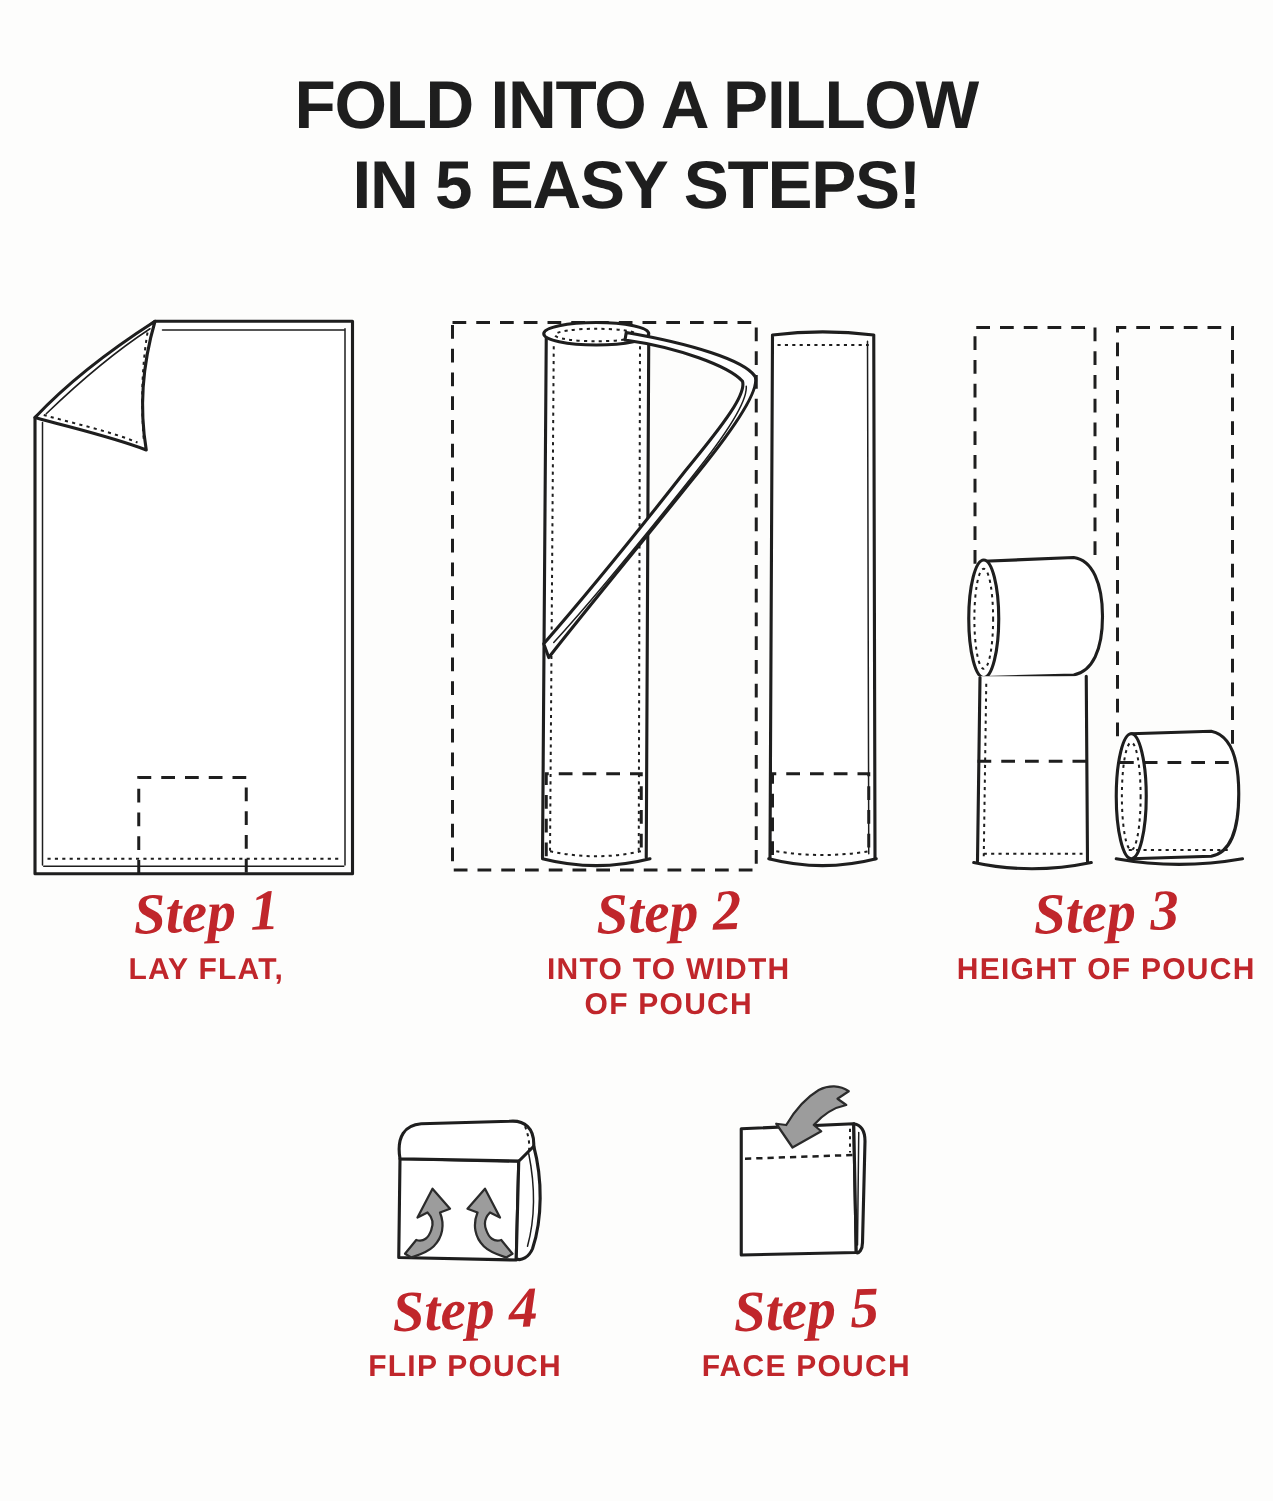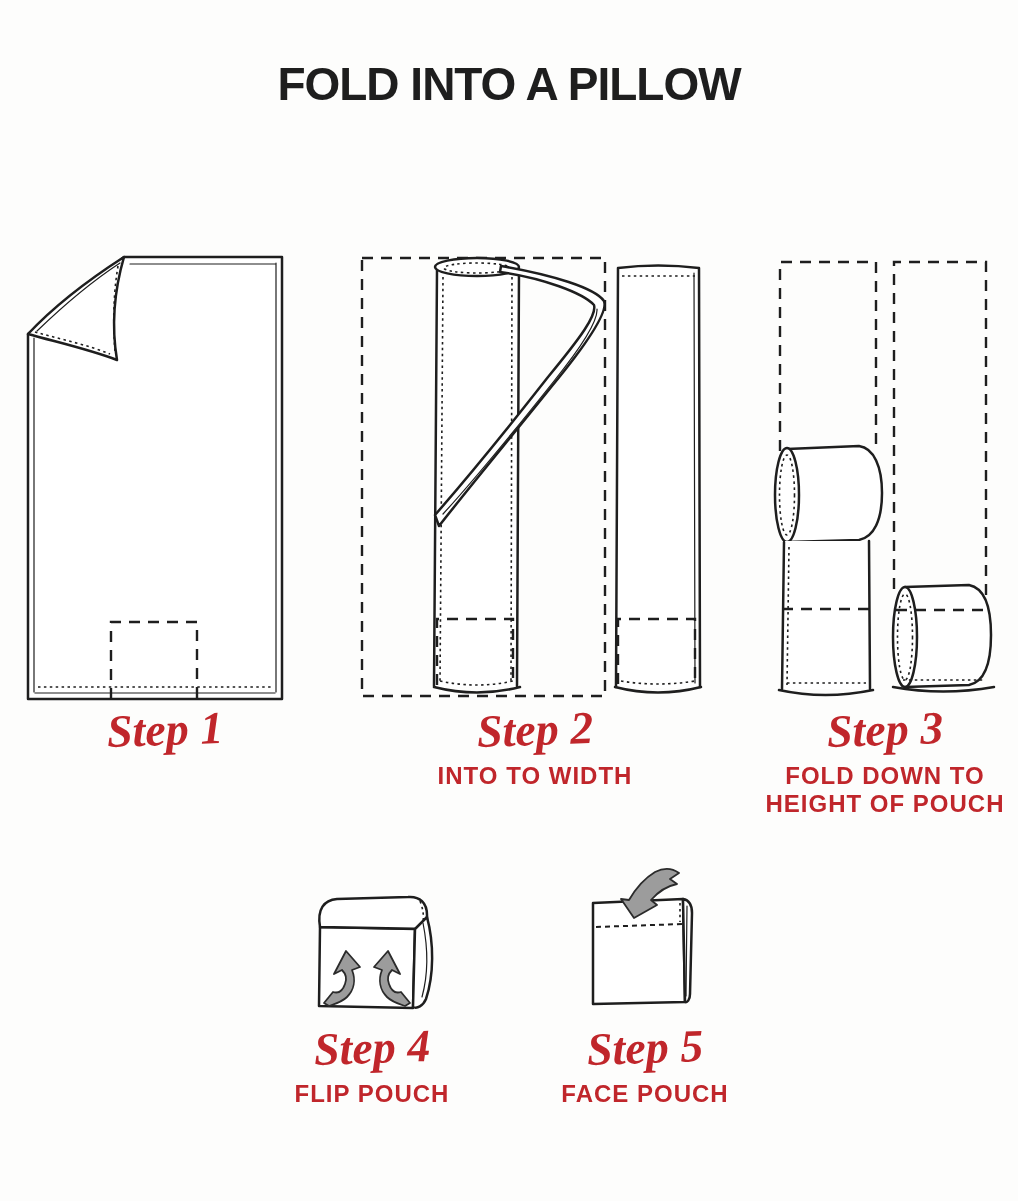--- a/index.html
+++ b/index.html
@@ -13,21 +13,21 @@
   #canvas{
     position:relative;
     width:1018px;height:1201px;
     background:var(--background);
     overflow:hidden;
     font-family:"Liberation Sans",sans-serif;
   }
   .title{
     position:absolute;left:0;top:52px;width:1018px;
     text-align:center;color:var(--ink);
-    font-weight:bold;font-size:46px;line-height:64px;letter-spacing:-1px;
+    font-weight:bold;font-size:54px;line-height:64px;letter-spacing:-1px;
   }
   .fig{position:absolute;}
   .caption{position:absolute;text-align:center;color:var(--accent-red);}
   .step-script{
     font-family:"Liberation Serif","DejaVu Serif",serif;
     font-style:italic;font-weight:bold;
     font-size:46px;line-height:52px;
     transform:rotate(-2deg);
     margin-bottom:6px;
   }
@@ -44,20 +44,21 @@
   .fwn{fill:#fff;stroke:none;}
   .arrow{fill:var(--arrow-gray);stroke:#2b2b2b;stroke-width:1.8;stroke-linejoin:round;}
 </style>
 </head>
 <body>
 
 <div id="canvas">
 
   <div class="title">
     <div>FOLD INTO A PILLOW</div>
+    <div>IN 5 EASY STEPS!</div>
   </div>
 
   <svg class="fig" style="left:18px;top:250px" width="270" height="452" viewBox="0 0 270 452">
     <path class="fw ink2" d="M106,7 L264,7 L264,449 L10,449 L10,84 Z"></path>
     <path class="ink1" d="M112,14 L257,14 M258,13 L258,442 M257,443 L17,443 M16,442 L16,88"></path>
     <path class="fw ink2" d="M106,7 C78,25 40,52 10,84 C38,92 70,99 99,110 C93,74 97,38 106,7 Z"></path>
     <path class="ink1" d="M102,13 C76,30 46,55 19,81"></path>
     <path class="dot" d="M17,82 C42,89 70,95 92,104 M100,16 C95,46 95,75 97,102"></path>
     <path class="dashR" d="M93,449 L93,372 L179,372 L179,449"></path>
     <path class="dot" d="M20,437 L254,437"></path>
@@ -118,30 +119,31 @@
     <path class="fw ink2" d="M33,37 L123,33 L125,136 L33,138 Z"></path>
     <path class="fw ink2" d="M123,33 C129,34 132,39 132,47 L130,128 C130,134 127,137 125,136 L123,33 Z"></path>
     <path class="ink1" d="M127,40 L126,130"></path>
     <path class="stitch" d="M36,61 L122,58"></path>
     <path class="dot" d="M120,37 L120,56"></path>
     <path class="arrow" d="M95,6 C103,2 112,2 119,7 L110,13 L117,18 C107,20 98,26 91,34 L97,39 L74,52 L61,33 L69,34 C76,22 85,12 95,6 Z"></path>
   </svg>
 
   <div class="caption" style="left:30px;top:704px;width:270px">
     <div class="step-script">Step 1</div>
+    <div class="cap-line">LAY FLAT,</div>
   </div>
 
   <div class="caption" style="left:400px;top:704px;width:270px">
     <div class="step-script">Step 2</div>
     <div class="cap-line">INTO TO WIDTH</div>
+    <div class="cap-line">OF POUCH</div>
   </div>
 
   <div class="caption" style="left:752px;top:704px;width:266px">
     <div class="step-script">Step 3</div>
-    <div class="cap-line">FOLD DOWN TO</div>
     <div class="cap-line">HEIGHT OF POUCH</div>
   </div>
 
   <div class="caption" style="left:237px;top:1022px;width:270px">
     <div class="step-script">Step 4</div>
     <div class="cap-line">FLIP POUCH</div>
   </div>
 
   <div class="caption" style="left:510px;top:1022px;width:270px">
     <div class="step-script">Step 5</div>

